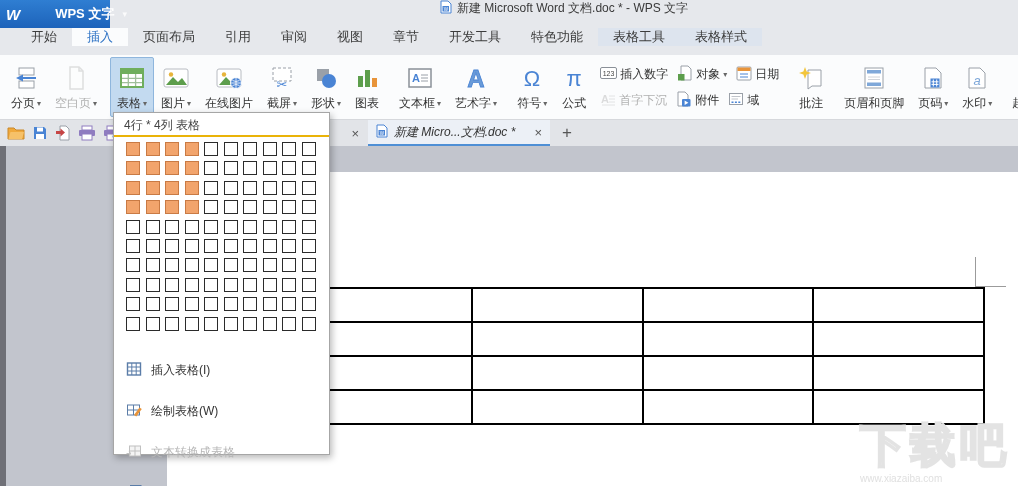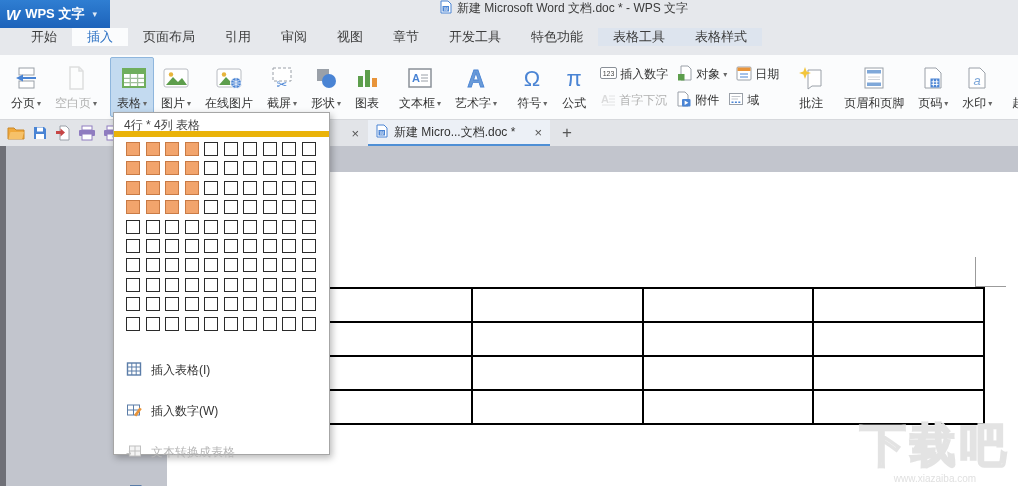--- a/index.html
+++ b/index.html
@@ -4,72 +4,72 @@
 <style>
   * { margin:0; padding:0; box-sizing:border-box; }
   html,body { width:1018px; height:486px; overflow:hidden;
     font-family:"Liberation Sans","DejaVu Sans",sans-serif; }
   .window { position:relative; width:1018px; height:486px; background:#e6e8ec; overflow:hidden; }
 
   
   .titlebar { position:absolute; left:0; top:0; width:100%; height:28px; background:#e6e8ec; display:flex; align-items:stretch; }
   .logo { width:110px; background:linear-gradient(#2f7ed2,#1d63ba); color:#fff; display:flex; align-items:center; padding:0 6px; gap:5px; cursor:default; }
   .logo .wglyph { font-weight:bold; font-size:15px; font-style:italic; }
-  .logo .ltext { font-weight:bold; font-size:13px; white-space:nowrap; }
+  .logo .ltext { font-weight:bold; font-size:13px; white-space:nowrap;margin-left:30px; }
   .logo .lcaret { font-size:9px; opacity:.85; margin-left:3px; }
   .titletext { flex:1; display:flex; justify-content:center; gap:5px; font-size:12px; color:#3a3a3a; }
 
   
   .ribbontabs { position:absolute; left:0; top:28px; width:100%; height:27px; display:flex; align-items:flex-start; padding-left:16px; background:#e6e8ec; }
   .rtab { padding:0 15px; font-size:13px; color:#3c3c3c; display:flex; align-items:center; white-space:nowrap; cursor:default; }
   .rtab.active { background:#fbfcfd; color:var(--accent,#2f73c5); }
   .rtab.contextual { background:var(--ctx,#dde4ee); }
 
   
   .ribbon { position:absolute; left:0; top:55px; width:100%; height:65px; background:#fbfcfd; border-bottom:1px solid #d6d8dc; display:flex; align-items:stretch; padding:2px 0 2px 4px; overflow:hidden; }
   .gsep { width:1px; background:#dcdee2; margin:5px 3px; }
   .grp { display:flex; align-items:stretch; }
   .bigbtn { display:flex; flex-direction:column; align-items:center; justify-content:flex-end; padding:3px 6px 4px; border:1px solid transparent; border-radius:2px; cursor:pointer; }
   .bigbtn .bicon { flex:1; display:flex; align-items:center; justify-content:center; }
   .bigbtn .blabel { font-size:12px; color:#333; white-space:nowrap; display:flex; align-items:center; gap:2px; }
-  .bigbtn.active { background:#c3daf0; border-color:#8fb6dd;align-items:flex-end; }
+  .bigbtn.active { background:#c3daf0; border-color:#8fb6dd; }
   .bigbtn.disabled .blabel { color:#b0b0b0; }
   .bigbtn.disabled .bicon { filter:grayscale(1); opacity:.45; }
   .caret { font-size:8px; color:#666; }
   .smallcol { display:flex; flex-direction:column; justify-content:center; gap:7px; padding:0 6px; }
   .smallrow { display:flex; gap:9px; }
   .smallbtn { display:flex; align-items:center; gap:3px; font-size:12px; color:#333; white-space:nowrap; cursor:pointer; }
   .smallbtn.disabled { color:#b0b0b0; }
   .smallbtn.disabled svg { filter:grayscale(1); opacity:.45; }
 
   
   .tabbar { position:absolute; left:0; top:120px; width:100%; height:26px; background:#e2e4e8; display:flex; align-items:stretch; }
   .quickbar { width:114px; display:flex; align-items:center; gap:7px; padding:0 7px; }
   .qicon { display:flex; align-items:center; cursor:pointer; }
   .ghosttab { width:254px; display:flex; align-items:center; justify-content:flex-end; padding-right:9px; }
   .tabclose { font-size:13px; color:#555; cursor:pointer; line-height:1; }
   .activetab { width:182px; background:#ecf0f6; border-bottom:2px solid var(--underline,#4e8fd5); display:flex; align-items:center; gap:6px; padding:0 8px; font-size:12px; color:#333; cursor:pointer; }
-  .activetab .tlabel { flex:1; white-space:nowrap; overflow:hidden; }
+  .activetab .tlabel { flex:1; white-space:nowrap; overflow:hidden;font-style:italic; }
   .newtab { width:34px; display:flex; align-items:center; justify-content:center; font-size:17px; color:#555; cursor:pointer; }
 
   
   .docarea { position:absolute; left:0; top:146px; width:100%; height:340px; background:var(--docbg,#c2c5cd); }
   .leftstrip { position:absolute; left:0; top:0; width:6px; height:100%; background:#6f7077; }
   .page { position:absolute; left:167px; top:26px; right:0; bottom:0; background:#fff; }
   .doctable { position:absolute; left:300px; top:141px; width:685px; height:138px; background:#000; display:grid; grid-template-columns:repeat(4,1fr); grid-template-rows:repeat(4,1fr); gap:2px; padding:2px; }
   .doccell { background:#fff; }
   .mark-v { position:absolute; left:975px; top:111px; width:1px; height:30px; background:#9b9b9b; }
   .mark-h { position:absolute; left:975px; top:140px; width:31px; height:1px; background:#9b9b9b; }
-  .watermark { position:absolute; right:8px; bottom:2px; text-align:center; pointer-events:none;margin-top:42px; }
+  .watermark { position:absolute; right:8px; bottom:2px; text-align:left; pointer-events:none;margin-top:42px; }
   .wm-title { font-size:46px; font-weight:bold; letter-spacing:4px; color:#fdfdfd; -webkit-text-stroke:2px #e3e3e3; text-shadow:0 0 1px #e8e8e8; }
   .wm-url { font-size:10px; color:#e0e0e0; margin-top:-4px; }
 
   
   .dropdown { position:absolute; left:113px; top:112px; width:217px; height:343px; background:#fff; border:1px solid #a6a6a6; box-shadow:2px 3px 7px rgba(0,0,0,.28); z-index:50; display:flex; flex-direction:column; }
-  .dd-header { height:24px; line-height:24px; padding:0 10px; font-size:12px; color:#444; border-bottom:6px solid #eab308; }
+  .dd-header { height:24px; line-height:24px; padding:0 10px; font-size:12px; color:#444; border-bottom:2px solid #eab308; }
   .dd-grid { display:grid; grid-template-columns:repeat(10,14px); grid-auto-rows:14px; column-gap:5.5px; row-gap:5.4px; padding:5px 0 6px 12px; }
   .gcell { border:1px solid #2b2b2b; background:#fff; cursor:pointer; }
   .gcell.sel { background:var(--sel,#f2a46c); border-color:#c97a44; }
   .dd-sep { height:1px; background:#d9d9d9; margin:1px 5px 2px; }
   .dd-menu { padding:3px 0; }
   .dd-item { height:27px; display:flex; align-items:center; gap:9px; padding:0 12px; font-size:12px; color:#333; cursor:pointer;margin-top:14px; }
   .dd-item.disabled { color:#b5b5b5; cursor:default; }
 </style>
 </head>
 <body>
@@ -537,21 +537,21 @@
               <path d="M1.5 6 H14.5 M1.5 10 H14.5 M5.8 2 V14 M10.2 2 V14" stroke="#5b7da8"></path>
             </svg></span>
           <span>插入表格(I)</span>
         </div>
         <div class="dd-item">
           <span class=""><svg width="16" height="16" viewBox="0 0 16 16" xmlns="http://www.w3.org/2000/svg">
               <rect x="1.5" y="3" width="12" height="10" fill="#fff" stroke="#5b7da8"></rect>
               <path d="M1.5 8 H13.5 M7.5 3 V13" stroke="#5b7da8"></path>
               <path d="M8 13 L13.5 5.5 L15.8 7 L10.3 14.6 Z" fill="#e8943a"></path>
             </svg></span>
-          <span>插入数字(W)</span>
+          <span>绘制表格(W)</span>
         </div>
         <div class="dd-item disabled">
           <span class=""><svg width="16" height="16" viewBox="0 0 16 16" xmlns="http://www.w3.org/2000/svg">
               <rect x="3.5" y="3" width="11" height="10" fill="#f4f4f4" stroke="#c0c0c0"></rect>
               <path d="M3.5 8 H14.5 M9 3 V13" stroke="#c0c0c0"></path>
               <path d="M0.5 10.5 H4.5 M2.8 8.5 L5 10.5 L2.8 12.5" stroke="#c0c0c0" fill="none"></path>
             </svg></span>
           <span>文本转换成表格</span>
         </div>
         <div class="dd-item">

